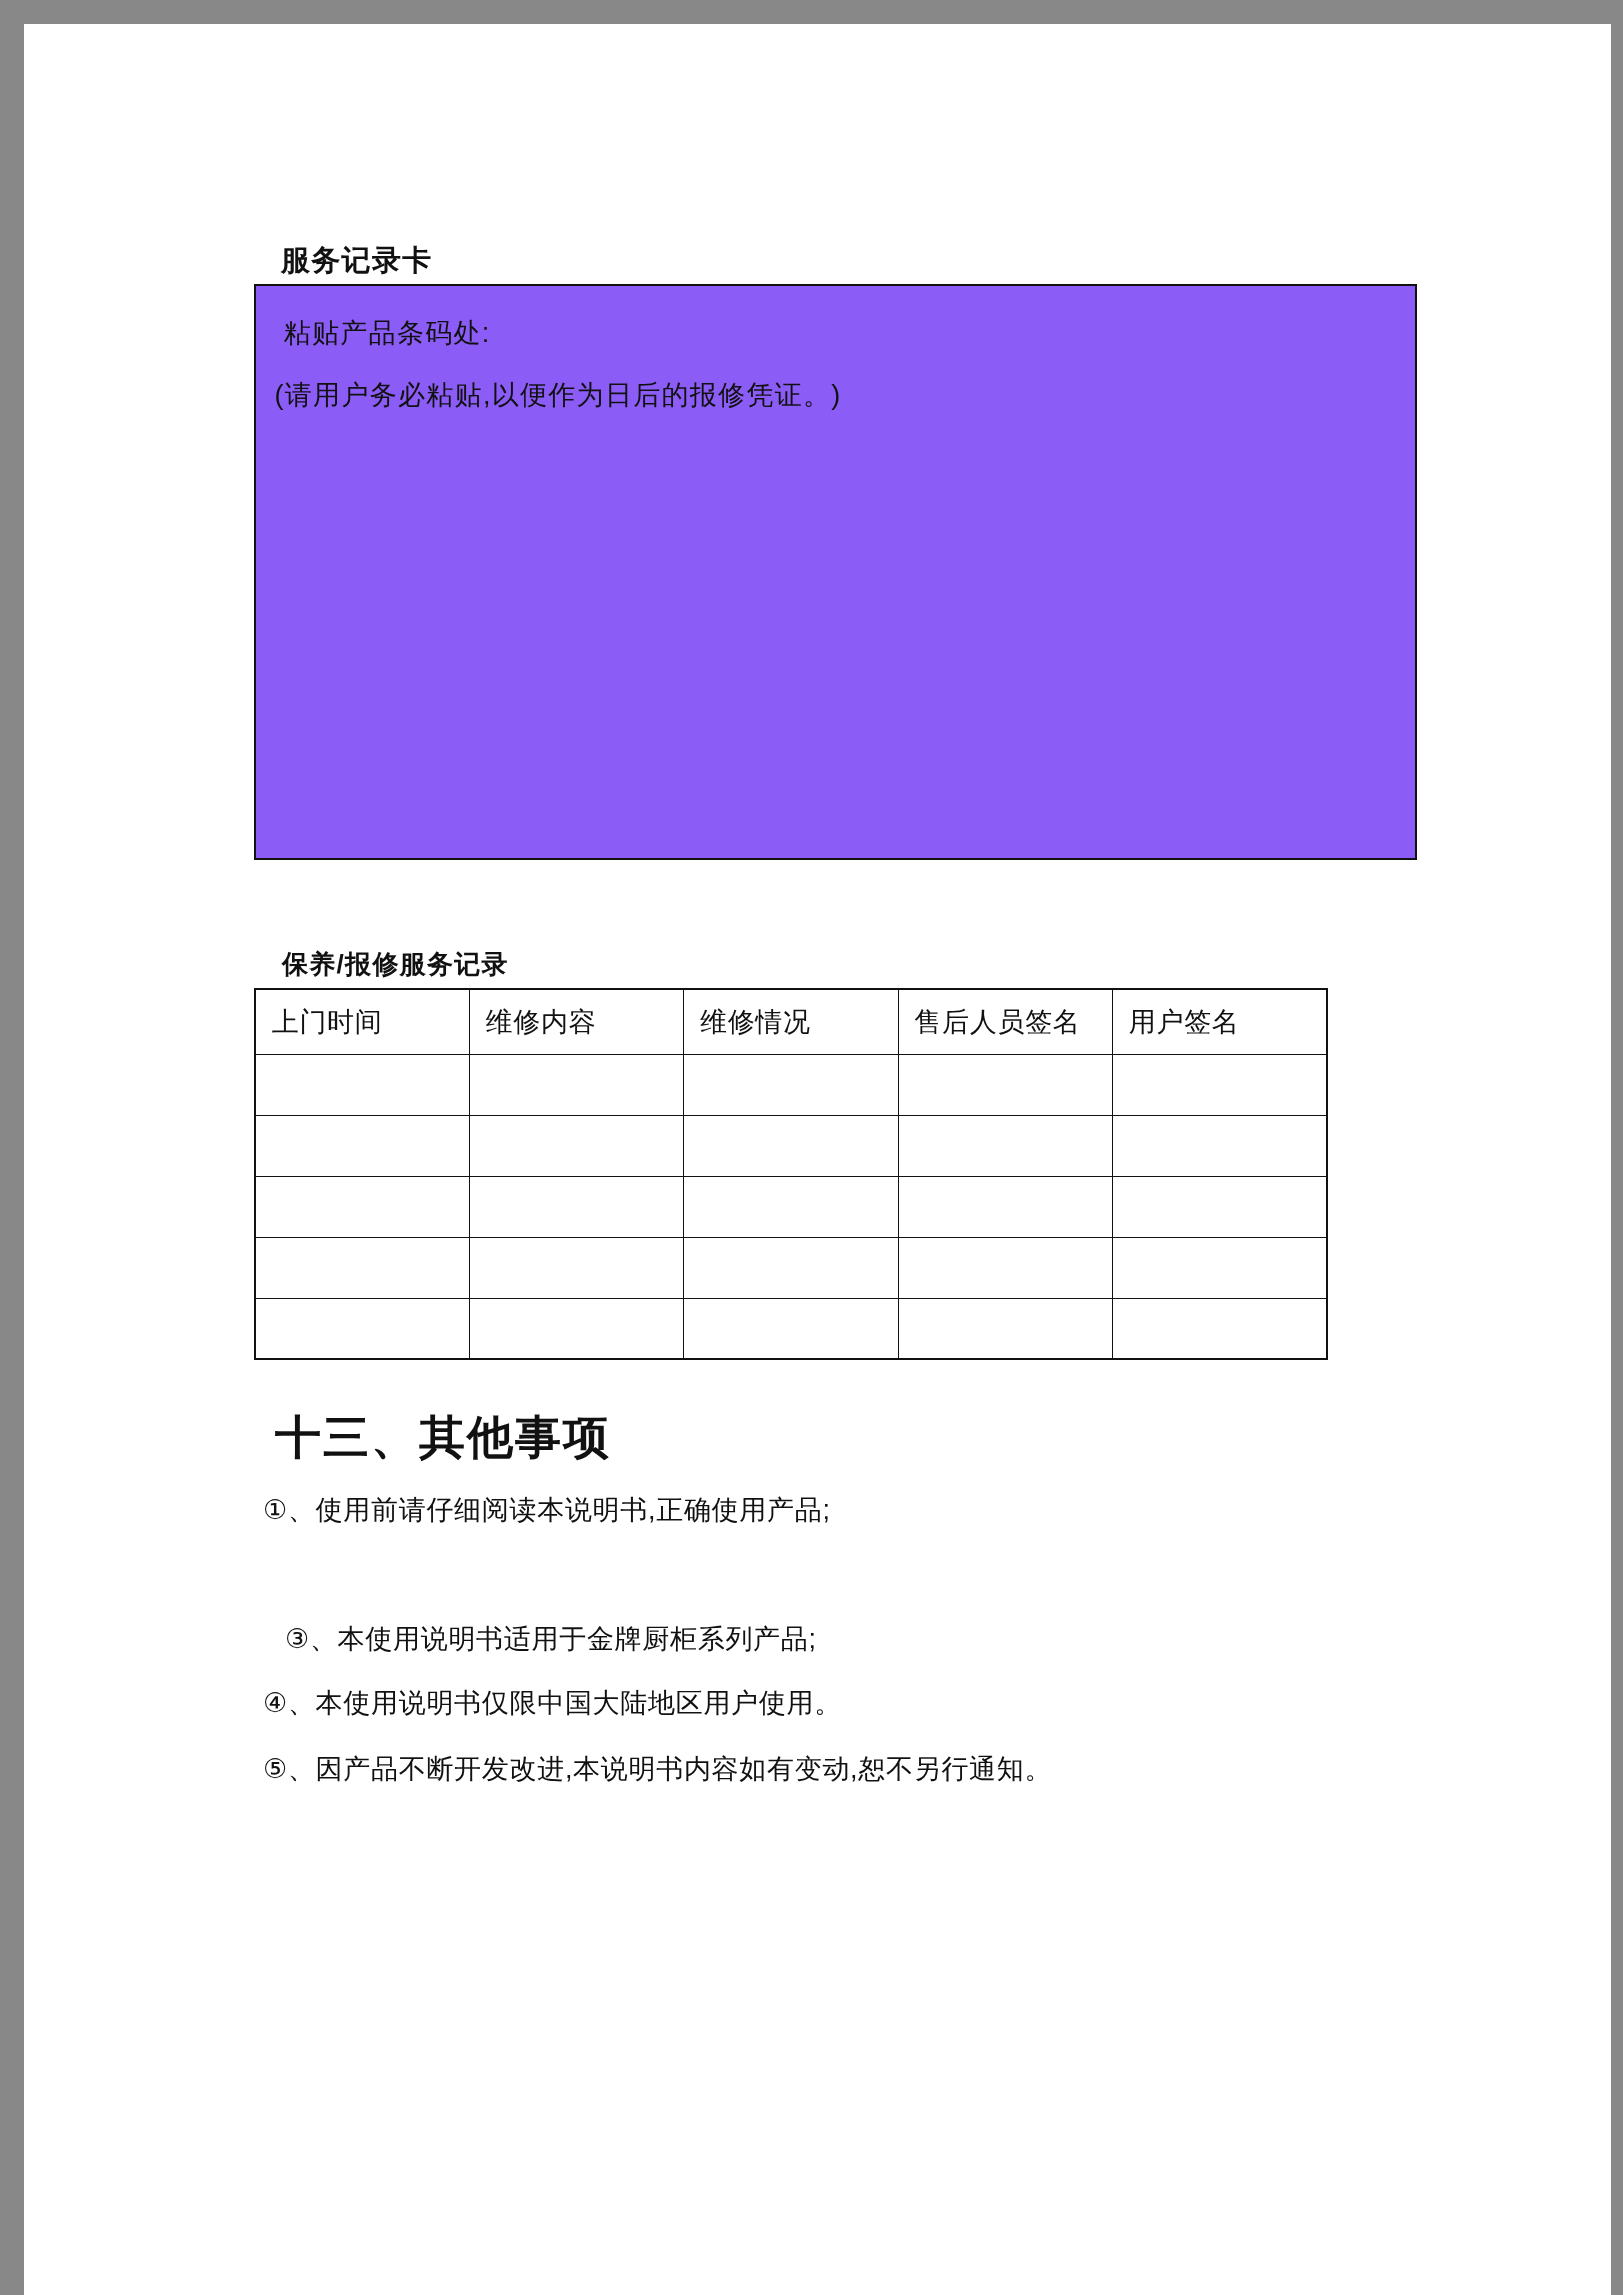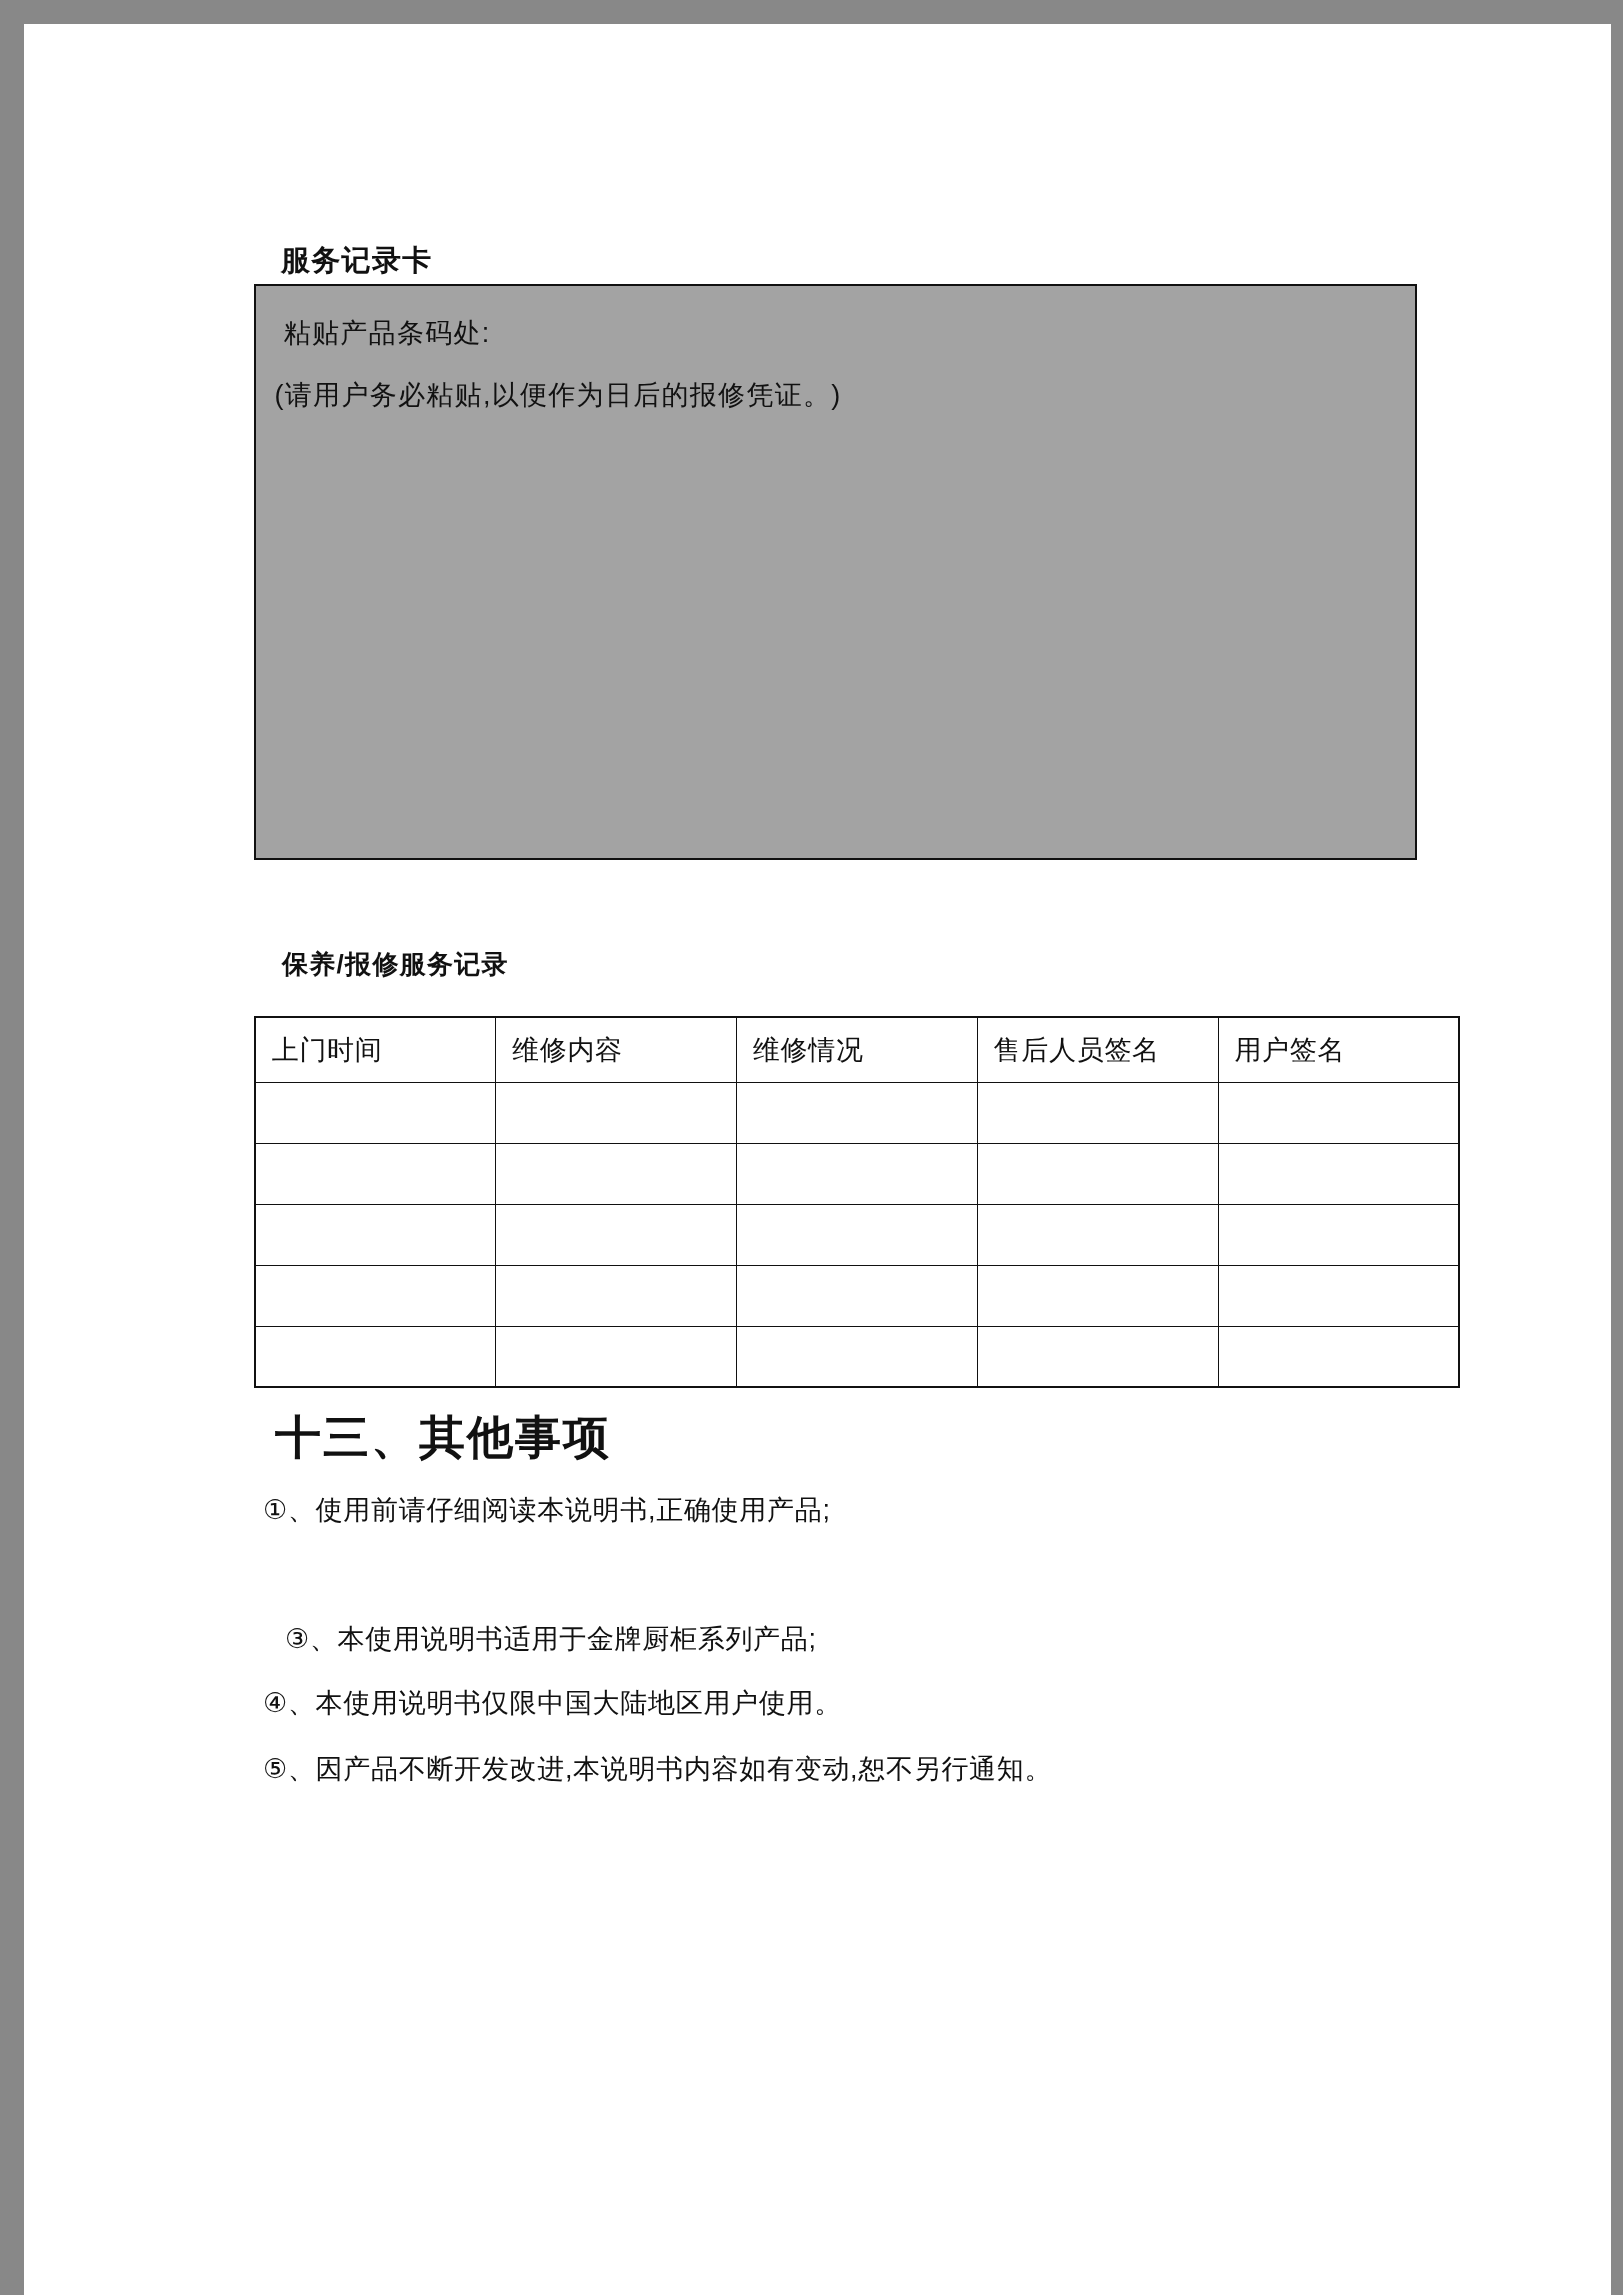--- a/index.html
+++ b/index.html
@@ -14,41 +14,40 @@
   }
   .card-title {
     position:absolute; left:245px; top:207px;
     font-size:29px; font-weight:bold; line-height:1.2;
     letter-spacing:1.3px;
   }
   .barcode-box {
     position:absolute; left:230px; top:260px;
     width:1163px; height:576px;
     border:2px solid #111;
-    background:#a3a3a3;
+    background:#8b5cf6;
   }
   .barcode-line1 {
     position:absolute; left:15.7px; top:18.3px;
     font-size:27px; line-height:1.3; letter-spacing:1.3px;
   }
   .barcode-line2 {
     position:absolute; left:6.5px; top:80px;
     font-size:27px; line-height:1.3; letter-spacing:1.3px;
   }
   .record-title {
     position:absolute; left:246px; top:913px;
     font-size:26px; font-weight:bold; line-height:1.2;
     letter-spacing:1.3px;
   }
   table.record {
     position:absolute; left:230px; top:964px;
-    width:1206px; height:370px;
+    width:1074px; height:370px;
     border-collapse:collapse;
     table-layout:fixed;
-    margin-top:28px;
   }
   table.record th, table.record td {
     border:1.3px solid #111;
     font-size:27px; font-weight:normal;
     text-align:left; vertical-align:middle;
     padding-left:15.7px;
     letter-spacing:0.7px;
   }
   table.record { border:2px solid #111; }
   table.record thead tr { height:65px; }

